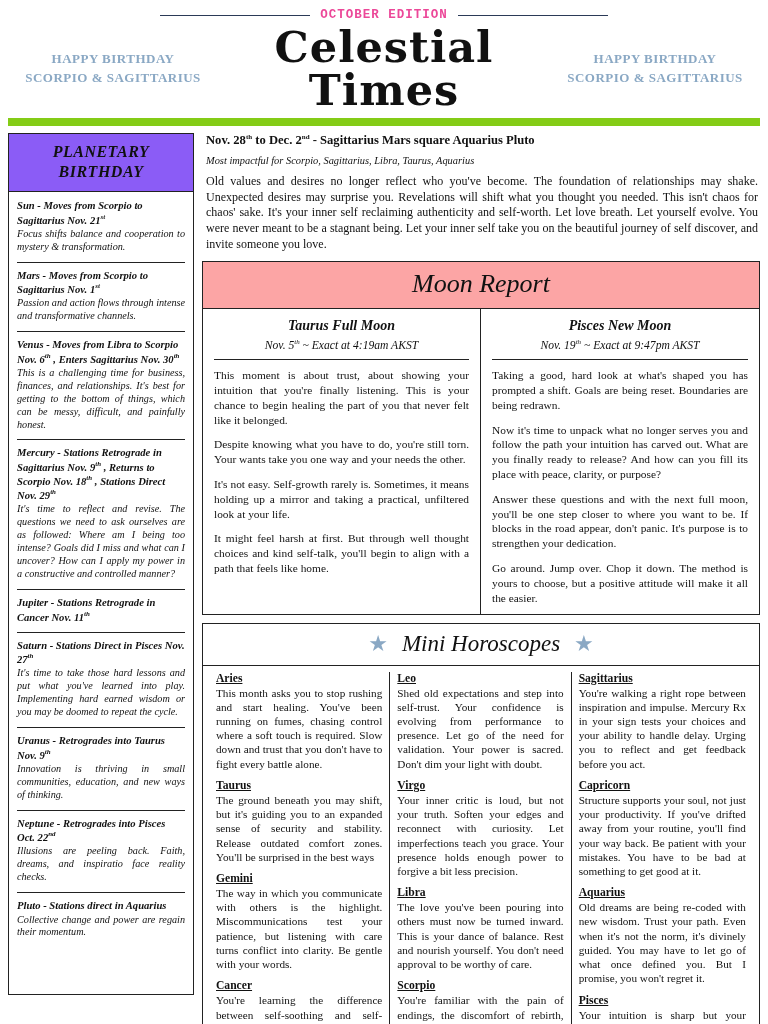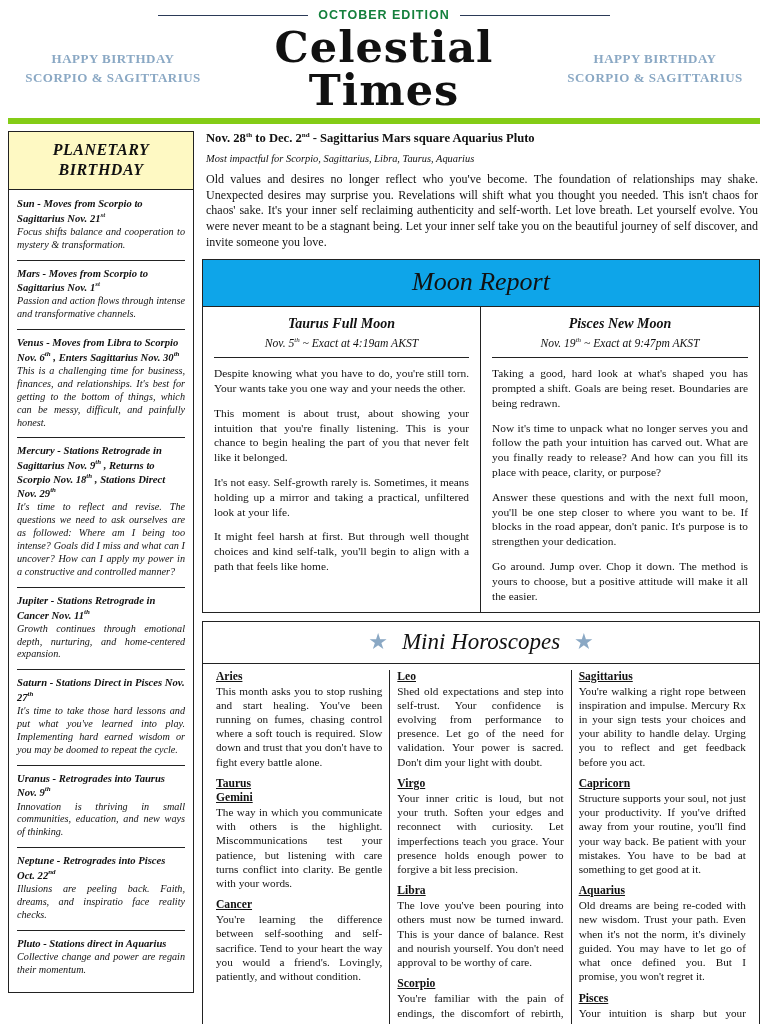--- a/index.html
+++ b/index.html
@@ -16,26 +16,26 @@
     padding:6px 8px 4px 8px;
     position:relative;
   }
   
   .edition-row{
     display:flex; align-items:center; justify-content:center;
     gap:10px; margin:2px 0 4px 0;
   }
   .edition-row .rule{ flex:0 0 150px; height:1px; background:#2b3a57;}
   .edition{
-    color:#15803d; font-weight:bold; letter-spacing:1px;
-    font-size:12.5px; font-family:Liberation Sans, sans-serif;
+    color:#ec4899; font-weight:bold; letter-spacing:1px;
+    font-size:12.5px; font-family:Liberation Mono, monospace;
   }
   .masthead{
     display:flex; align-items:center; justify-content:space-between;
-    border-bottom:6px solid #84cc16;
+    border-bottom:8px solid #84cc16;
     padding-bottom:6px;
   }
   .bday{
     width:210px; text-align:center; color:#8aa8c4;
     font-family:"Liberation Serif", serif; font-weight:bold;
     font-size:13px; line-height:1.45; letter-spacing:.5px;
   }
   .title{
     flex:1; text-align:center;
     font-family:"DejaVu Serif", serif;
@@ -50,21 +50,21 @@
     display:flex; gap:8px; margin-top:7px;
     height:908px;
   }
   .left-col{ width:186px; }
   .right-col{ flex:1; display:flex; flex-direction:column;}
   
   .ingress-box{
     border:1px solid #222; height:862px; box-sizing:border-box;
   }
   .ingress-head{
-    background:#fef9c3;
+    background:#8b5cf6;
     text-align:center;
     font-weight:bold; font-style:italic;
     font-size:16px;
     padding:8px 4px 9px 4px;
     border-bottom:1px solid #222;
     line-height:1.25;
     letter-spacing:.5px;
   }
   .ingress-body{ padding:7px 8px 4px 8px; }
   .ing-item{ margin-bottom:8px; }
@@ -84,21 +84,21 @@
   }
   .feature .sub{
     font-style:italic; font-size:10.4px; margin:7px 0 8px 0;
   }
   .feature p{
     margin:0; font-size:12px; line-height:1.3; text-align:justify;
   }
   
   .moon-box{ border:1px solid #222; margin-top:9px; }
   .moon-head{
-    background:#0ea5e9; border-bottom:1px solid #222;
+    background:#fca5a5; border-bottom:1px solid #222;
     text-align:center; padding:7px 0 9px 0;
   }
   .moon-head .t{
     font-style:italic; font-size:26px; font-family:"Liberation Serif", serif;
   }
   .moon-cols{ display:flex; }
   .moon-col{ width:50%; box-sizing:border-box; padding:9px 11px 8px 11px;}
   .moon-col.first{ border-right:1px solid #222; }
   .moon-title{ text-align:center; font-weight:bold; font-style:italic; font-size:14px;}
   .moon-date{ text-align:center; font-style:italic; font-size:11.6px; margin-top:4px;}
@@ -174,21 +174,20 @@
           <div class="ing-sep"></div>
 
           <div class="ing-item">
             <div class="ing-title">Mercury - Stations Retrograde in Sagittarius Nov. 9<sup>th</sup> , Returns to Scorpio Nov. 18<sup>th</sup> , Stations Direct Nov. 29<sup>th</sup></div>
             <div class="ing-text">It's time to reflect and revise. The questions we need to ask ourselves are as followed: Where am I being too intense? Goals did I miss and what can I uncover? How can I apply my power in a constructive and controlled manner?</div>
           </div>
           <div class="ing-sep"></div>
 
           <div class="ing-item">
             <div class="ing-title">Jupiter - Stations Retrograde in Cancer Nov. 11<sup>th</sup></div>
-            <div class="ing-text">Growth continues through emotional depth, nurturing, and home-centered expansion.</div>
           </div>
           <div class="ing-sep"></div>
 
           <div class="ing-item">
             <div class="ing-title">Saturn - Stations Direct in Pisces Nov. 27<sup>th</sup></div>
             <div class="ing-text">It's time to take those hard lessons and put what you've learned into play. Implementing hard earned wisdom or you may be doomed to repeat the cycle.</div>
           </div>
           <div class="ing-sep"></div>
 
           <div class="ing-item">
@@ -222,22 +221,22 @@
 
       <div class="moon-box">
         <div class="moon-head">
           <span class="t">Moon Report</span>
         </div>
         <div class="moon-cols">
           <div class="moon-col first">
             <div class="moon-title">Taurus Full Moon</div>
             <div class="moon-date">Nov. 5<sup>th</sup> ~ Exact at 4:19am AKST</div>
             <div class="moon-rule"></div>
+            <p>This moment is about trust, about showing your intuition that you're finally listening. This is your chance to begin healing the part of you that never felt like it belonged.</p>
             <p>Despite knowing what you have to do, you're still torn. Your wants take you one way and your needs the other.</p>
-            <p>This moment is about trust, about showing your intuition that you're finally listening. This is your chance to begin healing the part of you that never felt like it belonged.</p>
             <p>It's not easy. Self-growth rarely is. Sometimes, it means holding up a mirror and taking a practical, unfiltered look at your life.</p>
             <p>It might feel harsh at first. But through well thought choices and kind self-talk, you'll begin to align with a path that feels like home.</p>
           </div>
           <div class="moon-col">
             <div class="moon-title">Pisces New Moon</div>
             <div class="moon-date">Nov. 19<sup>th</sup> ~ Exact at 9:47pm AKST</div>
             <div class="moon-rule"></div>
             <p>Taking a good, hard look at what's shaped you has prompted a shift. Goals are being reset. Boundaries are being redrawn.</p>
             <p>Now it's time to unpack what no longer serves you and follow the path your intuition has carved out. What are you finally ready to release? And how can you fill its place with peace, clarity, or purpose?</p>
             <p>Answer these questions and with the next full moon, you'll be one step closer to where you want to be. If blocks in the road appear, don't panic. It's purpose is to strengthen your dedication.</p>
@@ -251,20 +250,21 @@
           <span class="star">★</span>
           <span class="t">Mini Horoscopes</span>
           <span class="star">★</span>
         </div>
         <div class="mini-cols">
 
           <div class="mini-col b1">
             <div class="sign">Aries</div>
             <div class="sign-text">This month asks you to stop rushing and start healing. You've been running on fumes, chasing control where a soft touch is required. Slow down and trust that you don't have to fight every battle alone.</div>
             <div class="sign">Taurus</div>
+            <div class="sign-text">The ground beneath you may shift, but it's guiding you to an expanded sense of security and stability. Release outdated comfort zones. You'll be surprised in the best ways</div>
             <div class="sign">Gemini</div>
             <div class="sign-text">The way in which you communicate with others is the highlight. Miscommunications test your patience, but listening with care turns conflict into clarity. Be gentle with your words.</div>
             <div class="sign">Cancer</div>
             <div class="sign-text">You're learning the difference between self-soothing and self-sacrifice. Tend to your heart the way you would a friend's. Lovingly, patiently, and without condition.</div>
           </div>
 
           <div class="mini-col b2">
             <div class="sign">Leo</div>
             <div class="sign-text">Shed old expectations and step into self-trust. Your confidence is evolving from performance to presence. Let go of the need for validation. Your power is sacred. Don't dim your light with doubt.</div>
             <div class="sign">Virgo</div>

